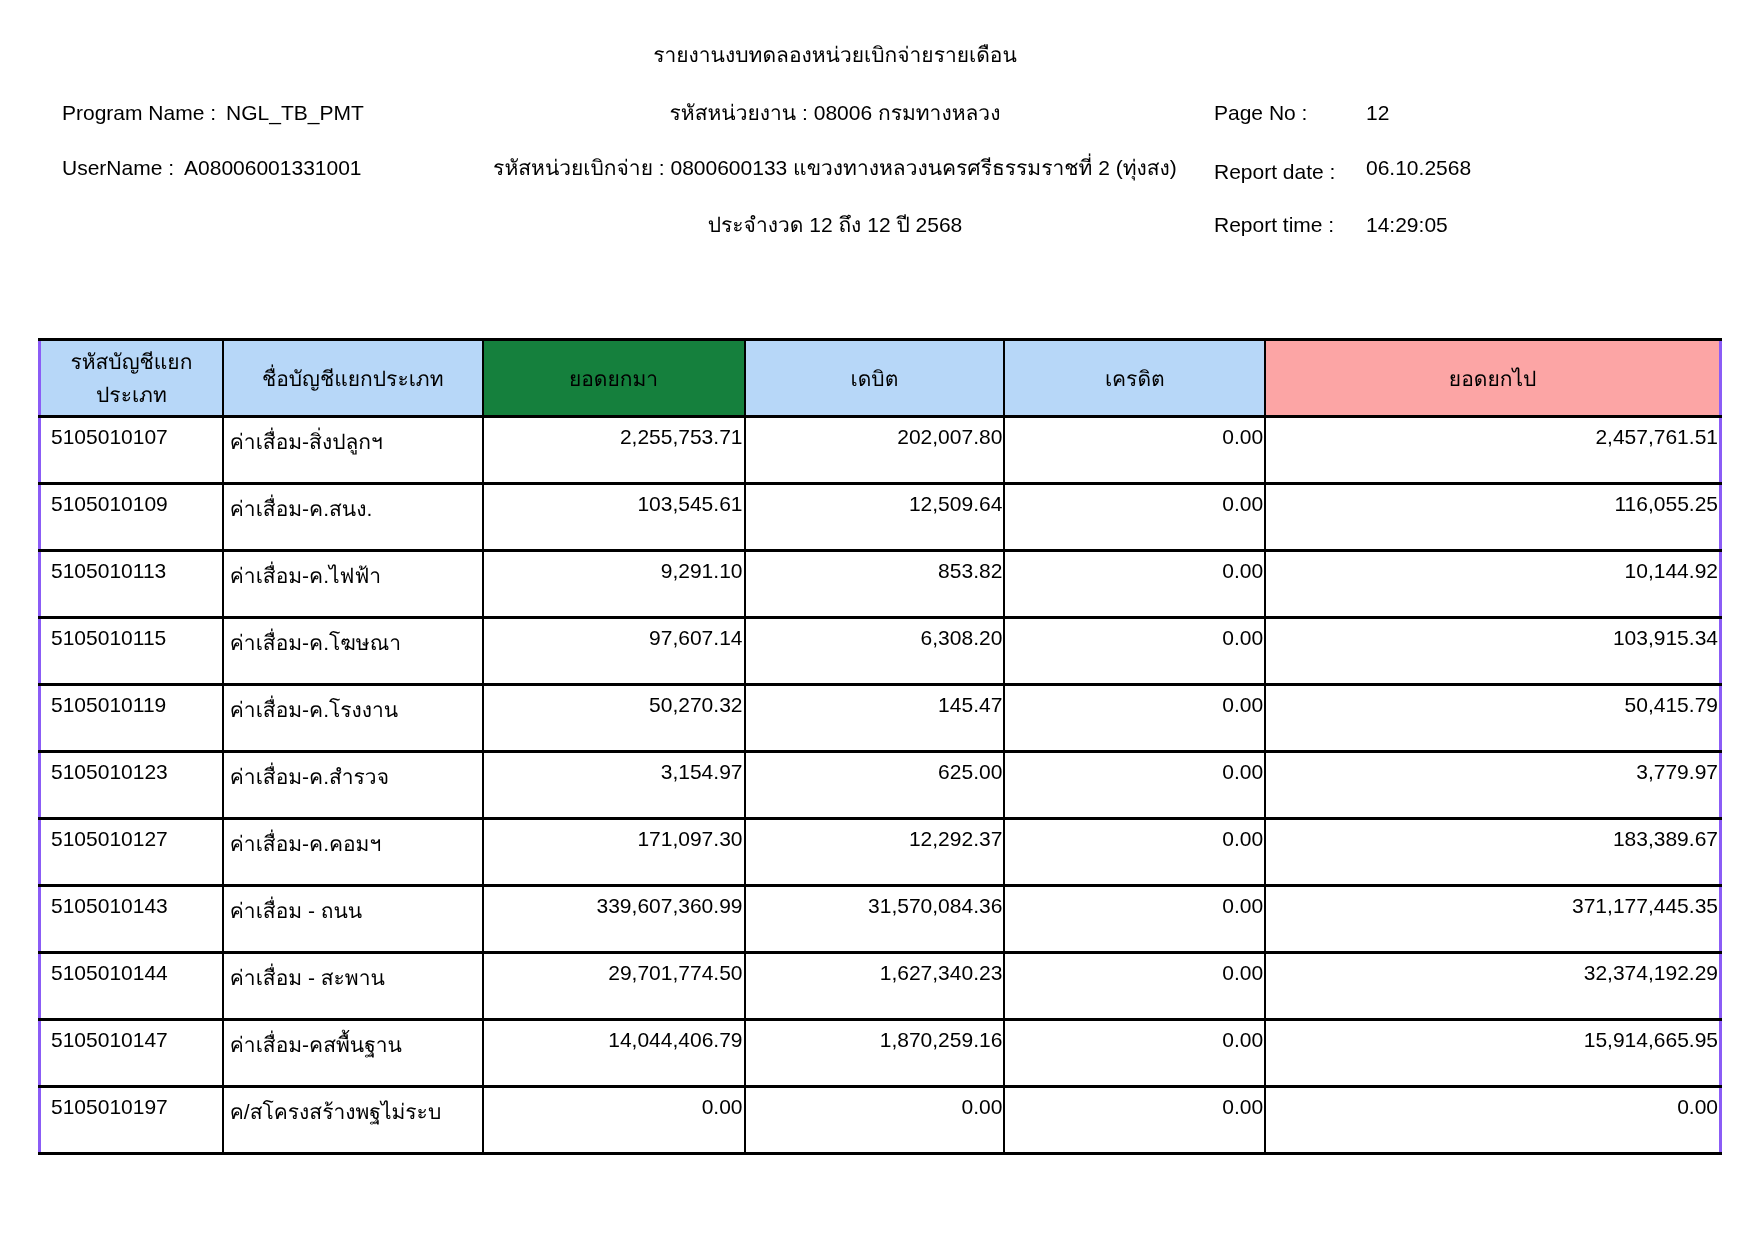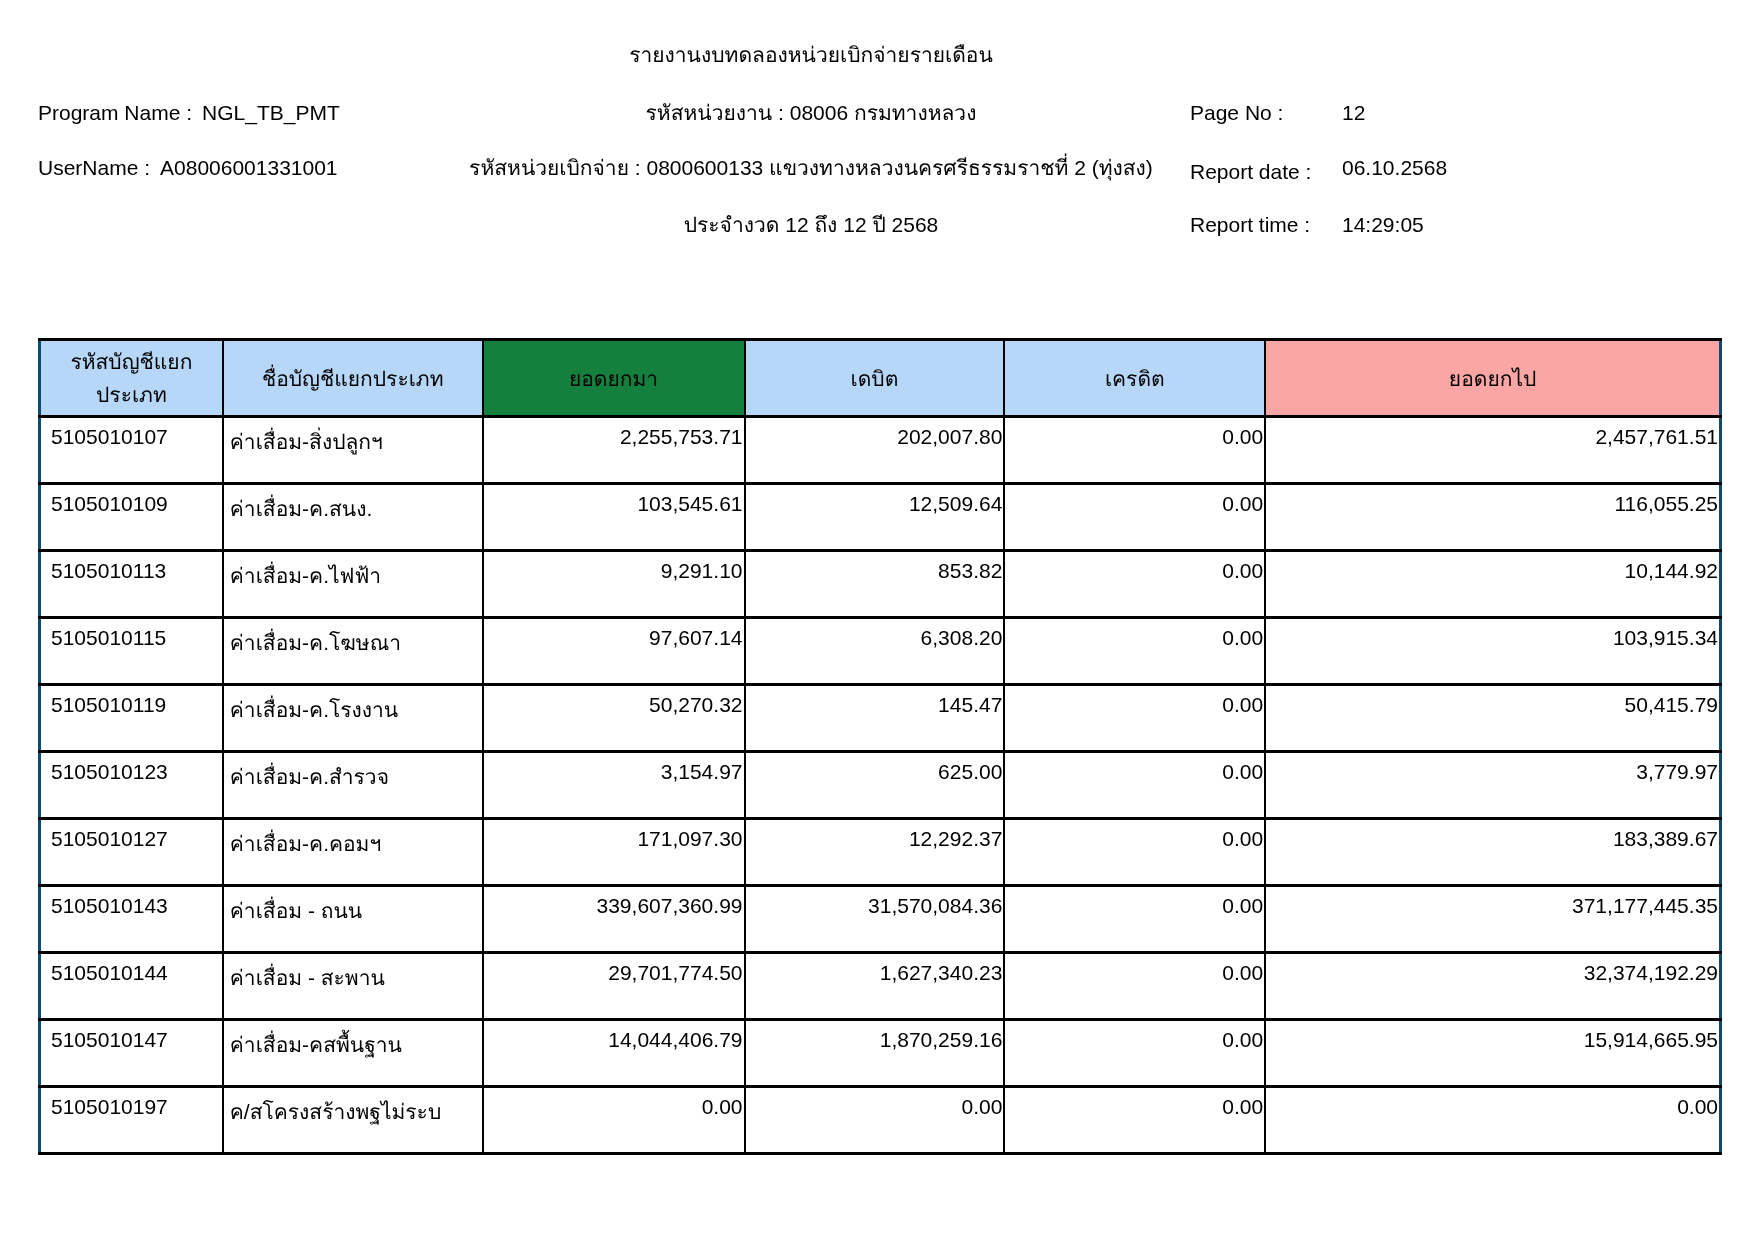--- a/index.html
+++ b/index.html
@@ -16,40 +16,41 @@
     position: relative;
     width: 1755px;
     height: 1240px;
     overflow: hidden;
   }
   .hline {
     position: absolute;
     font-size: 21px;
     line-height: 26px;
     white-space: nowrap;
+    margin-left: 24px;
   }
   .center-line {
     left: 0;
     width: 1622px;
     text-align: center;
   }
   .left-col { left: 38px; }
   .right-label { left: 1190px; }
   .right-value { left: 1342px; }
 
   .lbl-val .lbl { margin-right: 10px; }
 
   table.report {
     position: absolute;
     top: 338px;
     left: 38px;
     width: 1684px;
     border-collapse: collapse;
     table-layout: fixed;
-    border: 3px solid #0c4a6e;
+    border: 3px solid #8b5cf6;
   }
   table.report th,
   table.report td {
     border: 2px solid #000;
     border-top-width: 3px;
     border-bottom-width: 3px;
     font-weight: normal;
     font-size: 21px;
     overflow: hidden;
   }

